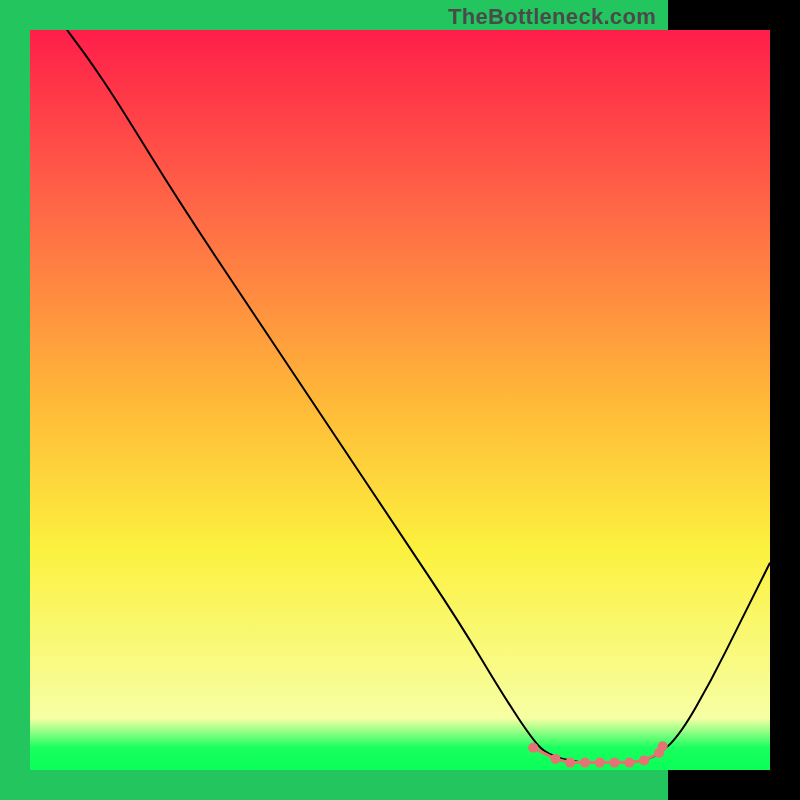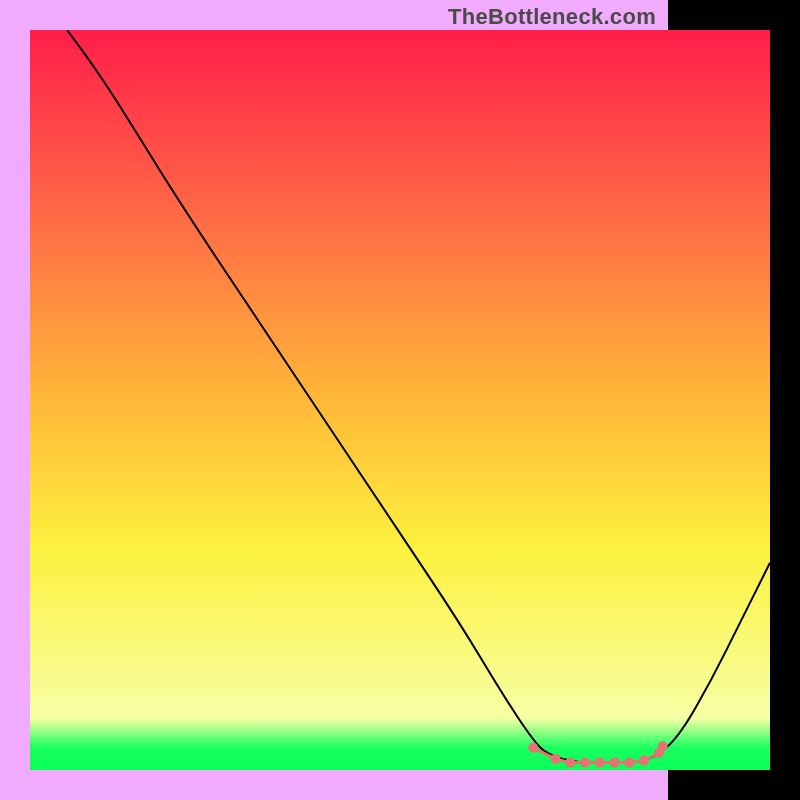--- a/index.html
+++ b/index.html
@@ -7,21 +7,21 @@
     padding: 0;
     width: 800px;
     height: 800px;
     background: #000;
     font-family: Arial, Helvetica, sans-serif;
   }
   .frame {
     position: relative;
     width: 668px;
     height: 800px;
-    background: #f0abfc;
+    background: #22c55e;
   }
   .watermark {
     position: absolute;
     top: 4px;
     right: 12px;
     color: #4a4a4a;
     font-size: 22px;
     font-weight: 600;
     letter-spacing: 0.3px;
     z-index: 10;

